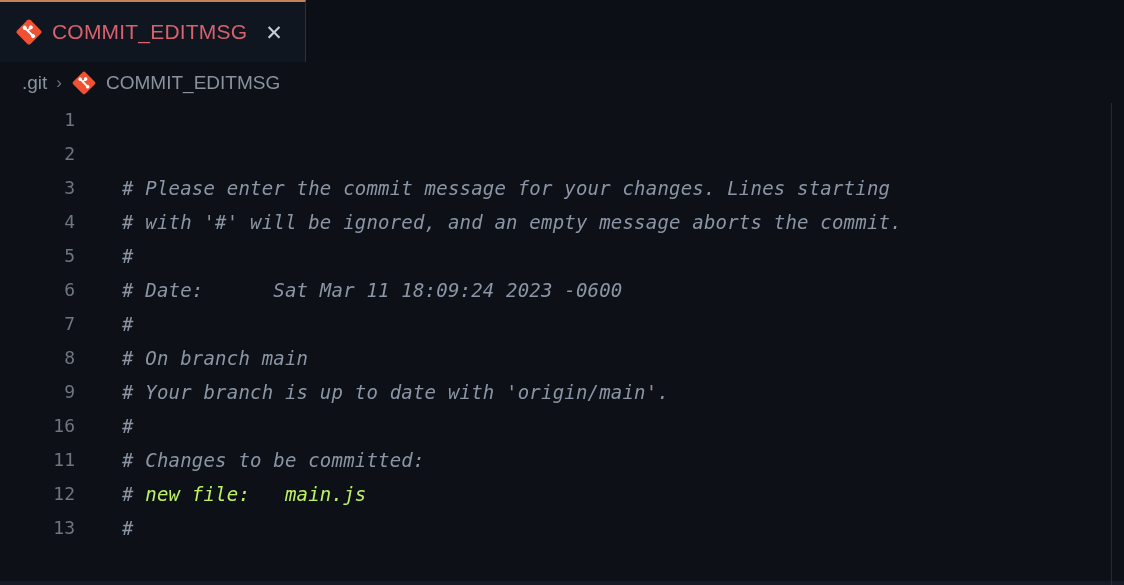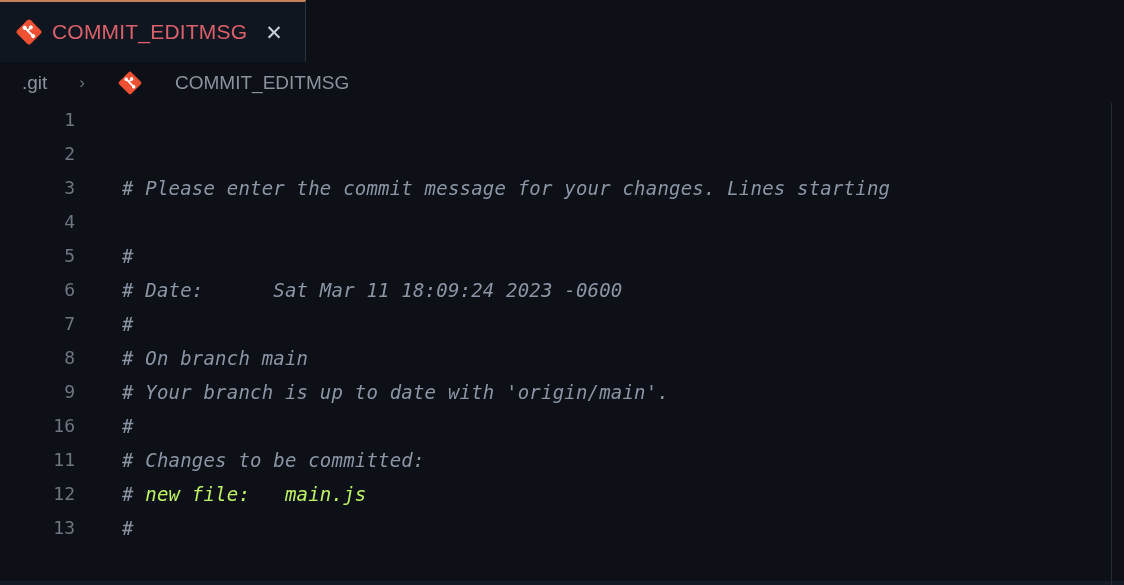--- a/index.html
+++ b/index.html
@@ -42,21 +42,20 @@
   .tabbar-rest { flex:1; background:#0c1016; }
 
   
   .breadcrumb {
     position:absolute; top:62px; left:0; width:1124px; height:41px;
     background:#0d1117;
     display:flex; align-items:center;
     padding-left:22px;
     font-size:19px; color:#8a929e;
     white-space:nowrap;
-    gap:23px;
   }
   .crumb { cursor:pointer; }
   .crumb-sep {
     color:#6b737f; margin:0 9px; font-size:17px;
     display:inline-flex; align-items:center;
   }
   .crumb-icon { width:26px; height:26px; display:inline-flex;
                 align-items:center; justify-content:center; margin-right:9px; }
   .crumb-file { color:#8a929e; }
 
@@ -146,20 +145,21 @@
       <div class="row">
         <span class="gutter">2</span>
         <span class="code"></span>
       </div>
       <div class="row">
         <span class="gutter">3</span>
         <span class="code comment"># Please enter the commit message for your changes. Lines starting</span>
       </div>
       <div class="row">
         <span class="gutter">4</span>
+        <span class="code comment"># with '#' will be ignored, and an empty message aborts the commit.</span>
       </div>
       <div class="row">
         <span class="gutter">5</span>
         <span class="code comment">#</span>
       </div>
       <div class="row">
         <span class="gutter">6</span>
         <span class="code comment"># Date:      Sat Mar 11 18:09:24 2023 -0600</span>
       </div>
       <div class="row">

